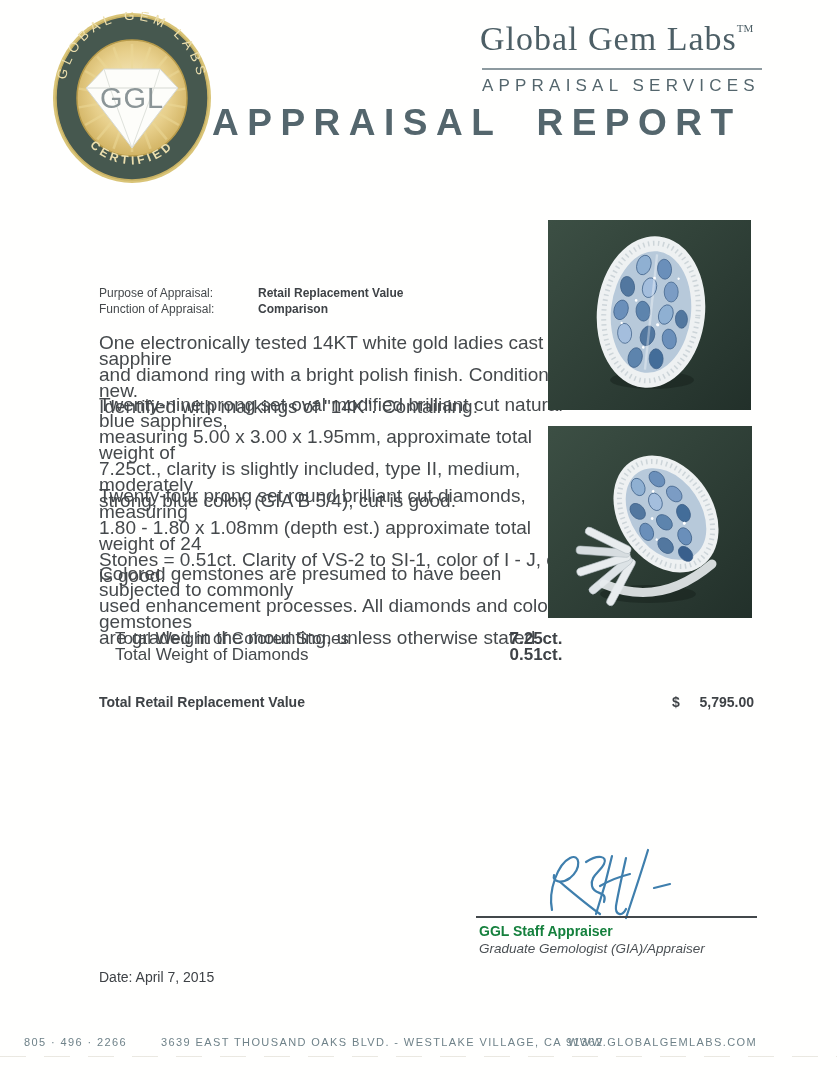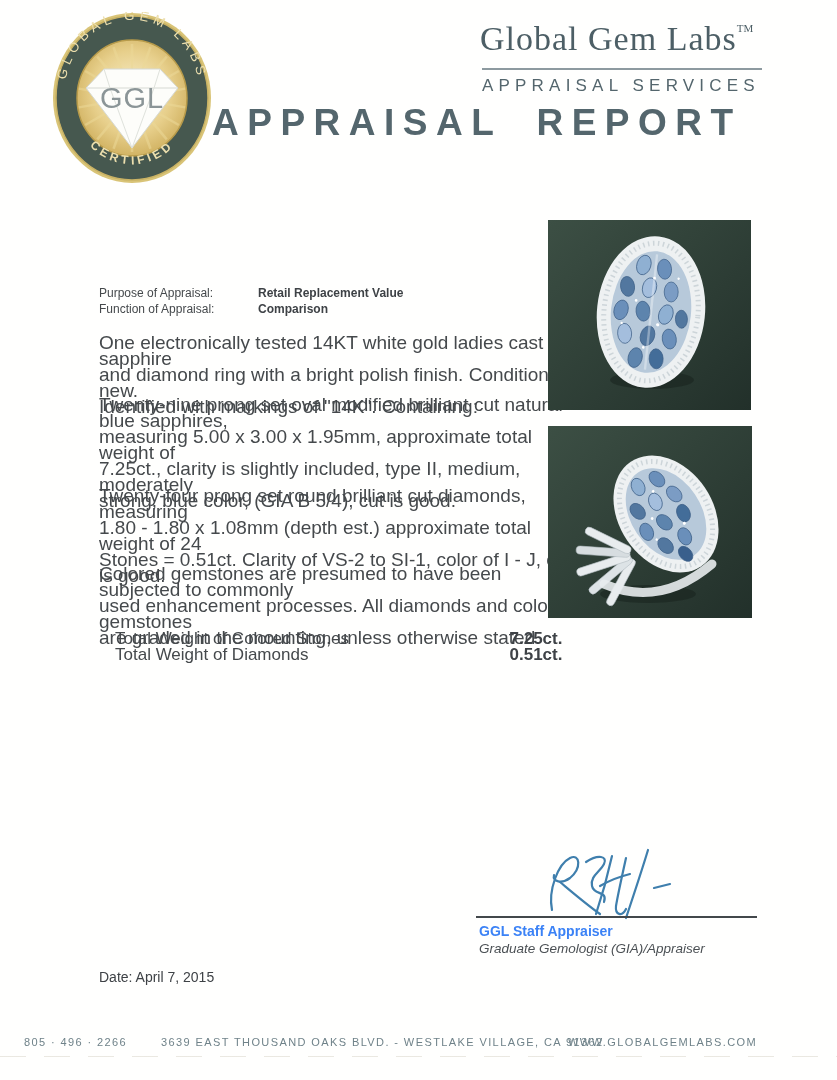--- a/index.html
+++ b/index.html
@@ -35,21 +35,21 @@
   
   .totals{position:absolute;left:115px;top:631px;width:560px;font-size:17px;line-height:16px;}
   .totals .trow{position:relative;height:16px;}
   .totals .tval{position:absolute;left:359px;width:124px;text-align:center;font-weight:bold;color:#3e4246;}
   .grand{position:absolute;left:99px;top:694px;width:660px;font-size:14px;font-weight:bold;color:#3e4246;}
   .grand .cur{position:absolute;left:573px;}
   .grand .gval{position:absolute;left:589px;width:66px;text-align:right;}
   
   .sig-scribble{position:absolute;left:540px;top:846px;width:140px;height:76px;}
   .sig-line{position:absolute;left:476px;top:916px;width:281px;height:2px;background:#43484b;}
-  .sig-name{position:absolute;left:479px;top:923px;font-size:14px;font-weight:bold;color:#3b82f6;}
+  .sig-name{position:absolute;left:479px;top:923px;font-size:14px;font-weight:bold;color:#15803d;}
   .sig-title{position:absolute;left:479px;top:941px;font-size:13.5px;font-style:italic;color:#4b5054;}
   .date{position:absolute;left:99px;top:925px;font-size:14px;font-weight:normal;color:#3e4246;margin-top:44px;}
   
   .footer{position:absolute;left:0;top:1036px;width:837px;height:14px;font-size:11px;
     letter-spacing:1.4px;color:#6f8289;white-space:nowrap;}
   .footer .phone{position:absolute;left:24px;}
   .footer .address{position:absolute;left:161px;}
   .footer .website{position:absolute;right:80px;}
   .scan-line{position:absolute;left:0;top:1056px;width:837px;height:1px;opacity:.6;
     background:repeating-linear-gradient(90deg,#ddd9cf 0 26px,transparent 26px 44px);}
@@ -224,20 +224,25 @@
   <div class="totals">
     <div class="trow">
       <span>Total Weight of Colored Stones</span>
       <span class="tval">7.25ct.</span>
     </div>
     <div class="trow">
       <span>Total Weight of Diamonds</span>
       <span class="tval">0.51ct.</span>
     </div>
   </div>
+  <div class="grand">
+    <span>Total Retail Replacement Value</span>
+    <span class="cur">$</span>
+    <span class="gval">5,795.00</span>
+  </div>
 
   <svg class="sig-scribble" viewBox="0 0 140 76">
     <g fill="none" stroke="#3f7fad" stroke-width="2.2" stroke-linecap="round">
       <path d="M 12,64 C 8,44 18,18 30,12 C 40,7 42,22 30,32 C 22,38 12,36 14,29"></path>
       <path d="M 20,36 C 32,46 46,58 60,68"></path>
       <path d="M 46,16 C 58,8 68,10 64,18 C 60,26 50,30 52,40 C 54,50 68,44 64,56"></path>
       <path d="M 72,10 C 68,28 62,50 56,68"></path>
       <path d="M 60,40 C 70,34 82,30 90,28"></path>
       <path d="M 86,12 C 82,30 78,48 76,60 C 75,69 82,71 86,63"></path>
       <path d="M 108,4 C 102,24 94,48 86,72"></path>

